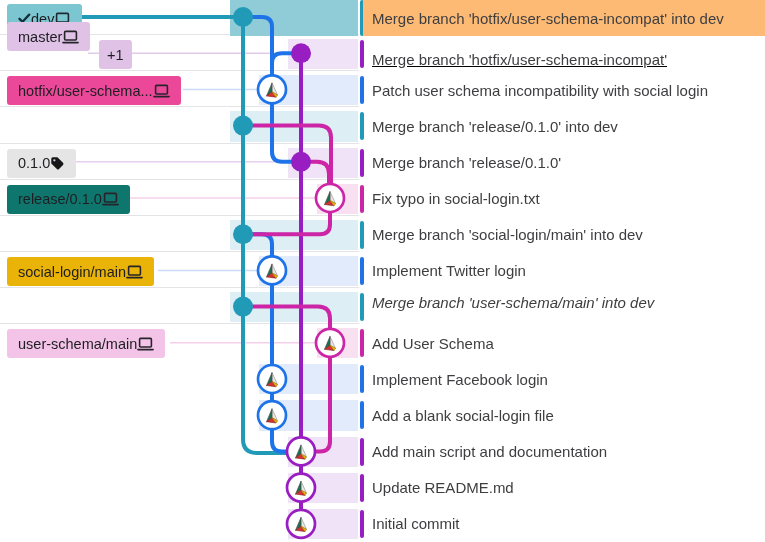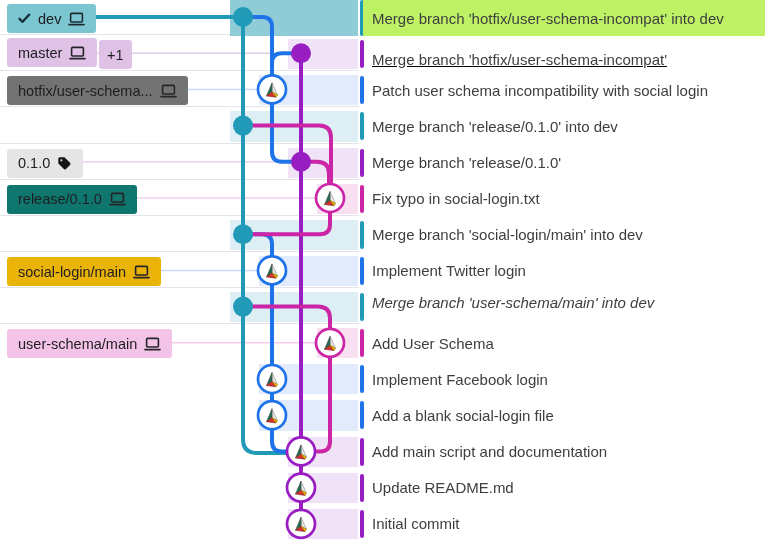--- a/index.html
+++ b/index.html
@@ -4,21 +4,21 @@
 <style>
   html,body{margin:0;padding:0;background:#fff;}
   .app{position:relative;width:765px;height:542px;background:#fff;overflow:hidden;
        font-family:"Liberation Sans",sans-serif;}
   .sep{position:absolute;left:0;width:359px;height:1px;background:#e3e3e8;}
   .tint{position:absolute;}
   .bar{position:absolute;width:3.5px;border-radius:2px;}
   .msg-row{position:absolute;left:363px;width:402px;display:flex;align-items:center;}
   .msg-text{margin-left:9px;font-size:15px;color:#3e3e41;white-space:nowrap;}
   svg.graph{position:absolute;left:0;top:0;z-index:3;}
-  .branch-label{position:absolute;z-index:5;display:inline-flex;align-items:center;gap:7px;
+  .branch-label{position:absolute;z-index:5;display:inline-flex;align-items:center;gap:0;
        height:29px;padding:0 11px;border-radius:3px;font-size:14.5px;color:#1e1e22;white-space:nowrap;}
   .badge{position:absolute;z-index:5;display:inline-flex;align-items:center;justify-content:center;
        height:29px;padding:0 8px;border-radius:3px;font-size:14.5px;color:#1e1e22;}
   .licon{flex:0 0 auto;}
 </style>
 </head>
 <body>
 
 <div class="app">
 
@@ -130,32 +130,32 @@
     <svg class="licon" width="13" height="11" viewBox="0 0 13 11">
       <path d="M1.5 5.8 L4.6 8.8 L11.2 1.6" stroke="#14323c" stroke-width="2.3" fill="none" stroke-linecap="round" stroke-linejoin="round"></path>
     </svg>
     <span>dev</span>
     <svg class="licon" width="17" height="14" viewBox="0 0 17 14">
       <rect x="2.6" y="1.4" width="11.8" height="8.6" rx="1" fill="none" stroke="#1e2a30" stroke-width="1.6"></rect>
       <path d="M0.9 12.6 H16.1" stroke="#1e2a30" stroke-width="1.6" stroke-linecap="round"></path>
     </svg>
   </div>
 
-  <div class="branch-label" style="left: 7px; top: 38px; background-color: rgb(223, 194, 230);">
+  <div class="branch-label" style="left: 7px; top: 22px; background-color: rgb(223, 194, 230);">
     <span>master</span>
     <svg class="licon" width="17" height="14" viewBox="0 0 17 14">
       <rect x="2.6" y="1.4" width="11.8" height="8.6" rx="1" fill="none" stroke="#26242a" stroke-width="1.6"></rect>
       <path d="M0.9 12.6 H16.1" stroke="#26242a" stroke-width="1.6" stroke-linecap="round"></path>
     </svg>
   </div>
   <div class="badge" style="left: 99px; top: 40px; background-color: rgb(223, 194, 230);">
     <span>+1</span>
   </div>
 
-  <div class="branch-label" style="left: 7px; top: 76.3px; background-color: #737373;">
+  <div class="branch-label" style="left: 7px; top: 76.3px; background-color: #ec4899;">
     <span>hotfix/user-schema...</span>
     <svg class="licon" width="17" height="14" viewBox="0 0 17 14">
       <rect x="2.6" y="1.4" width="11.8" height="8.6" rx="1" fill="none" stroke="#26242a" stroke-width="1.6"></rect>
       <path d="M0.9 12.6 H16.1" stroke="#26242a" stroke-width="1.6" stroke-linecap="round"></path>
     </svg>
   </div>
 
   <div class="branch-label" style="left: 7px; top: 148.5px; background-color: #e5e5e5;">
     <span>0.1.0</span>
     <svg class="licon" width="15" height="15" viewBox="0 0 15 15">
@@ -182,21 +182,21 @@
 
   <div class="branch-label" style="left: 7px; top: 329.2px; background-color: rgb(244, 196, 232);">
     <span>user-schema/main</span>
     <svg class="licon" width="17" height="14" viewBox="0 0 17 14">
       <rect x="2.6" y="1.4" width="11.8" height="8.6" rx="1" fill="none" stroke="#26242a" stroke-width="1.6"></rect>
       <path d="M0.9 12.6 H16.1" stroke="#26242a" stroke-width="1.6" stroke-linecap="round"></path>
     </svg>
   </div>
 
   <div id="messages">
-      <div class="msg-row" style="top: 0px; height: 36.13px; background: #bef264;">
+      <div class="msg-row" style="top: 0px; height: 36.13px; background: #fdba74;">
         <span class="msg-text">Merge branch 'hotfix/user-schema-incompat' into dev</span>
       </div>
       <div class="msg-row" style="top: 41px; height: 36.13px; text-decoration: underline;">
         <span class="msg-text">Merge branch 'hotfix/user-schema-incompat'</span>
       </div>
       <div class="msg-row" style="top: 72.26px; height: 36.13px;">
         <span class="msg-text">Patch user schema incompatibility with social login</span>
       </div>
       <div class="msg-row" style="top: 108.39px; height: 36.13px;">
         <span class="msg-text">Merge branch 'release/0.1.0' into dev</span>

